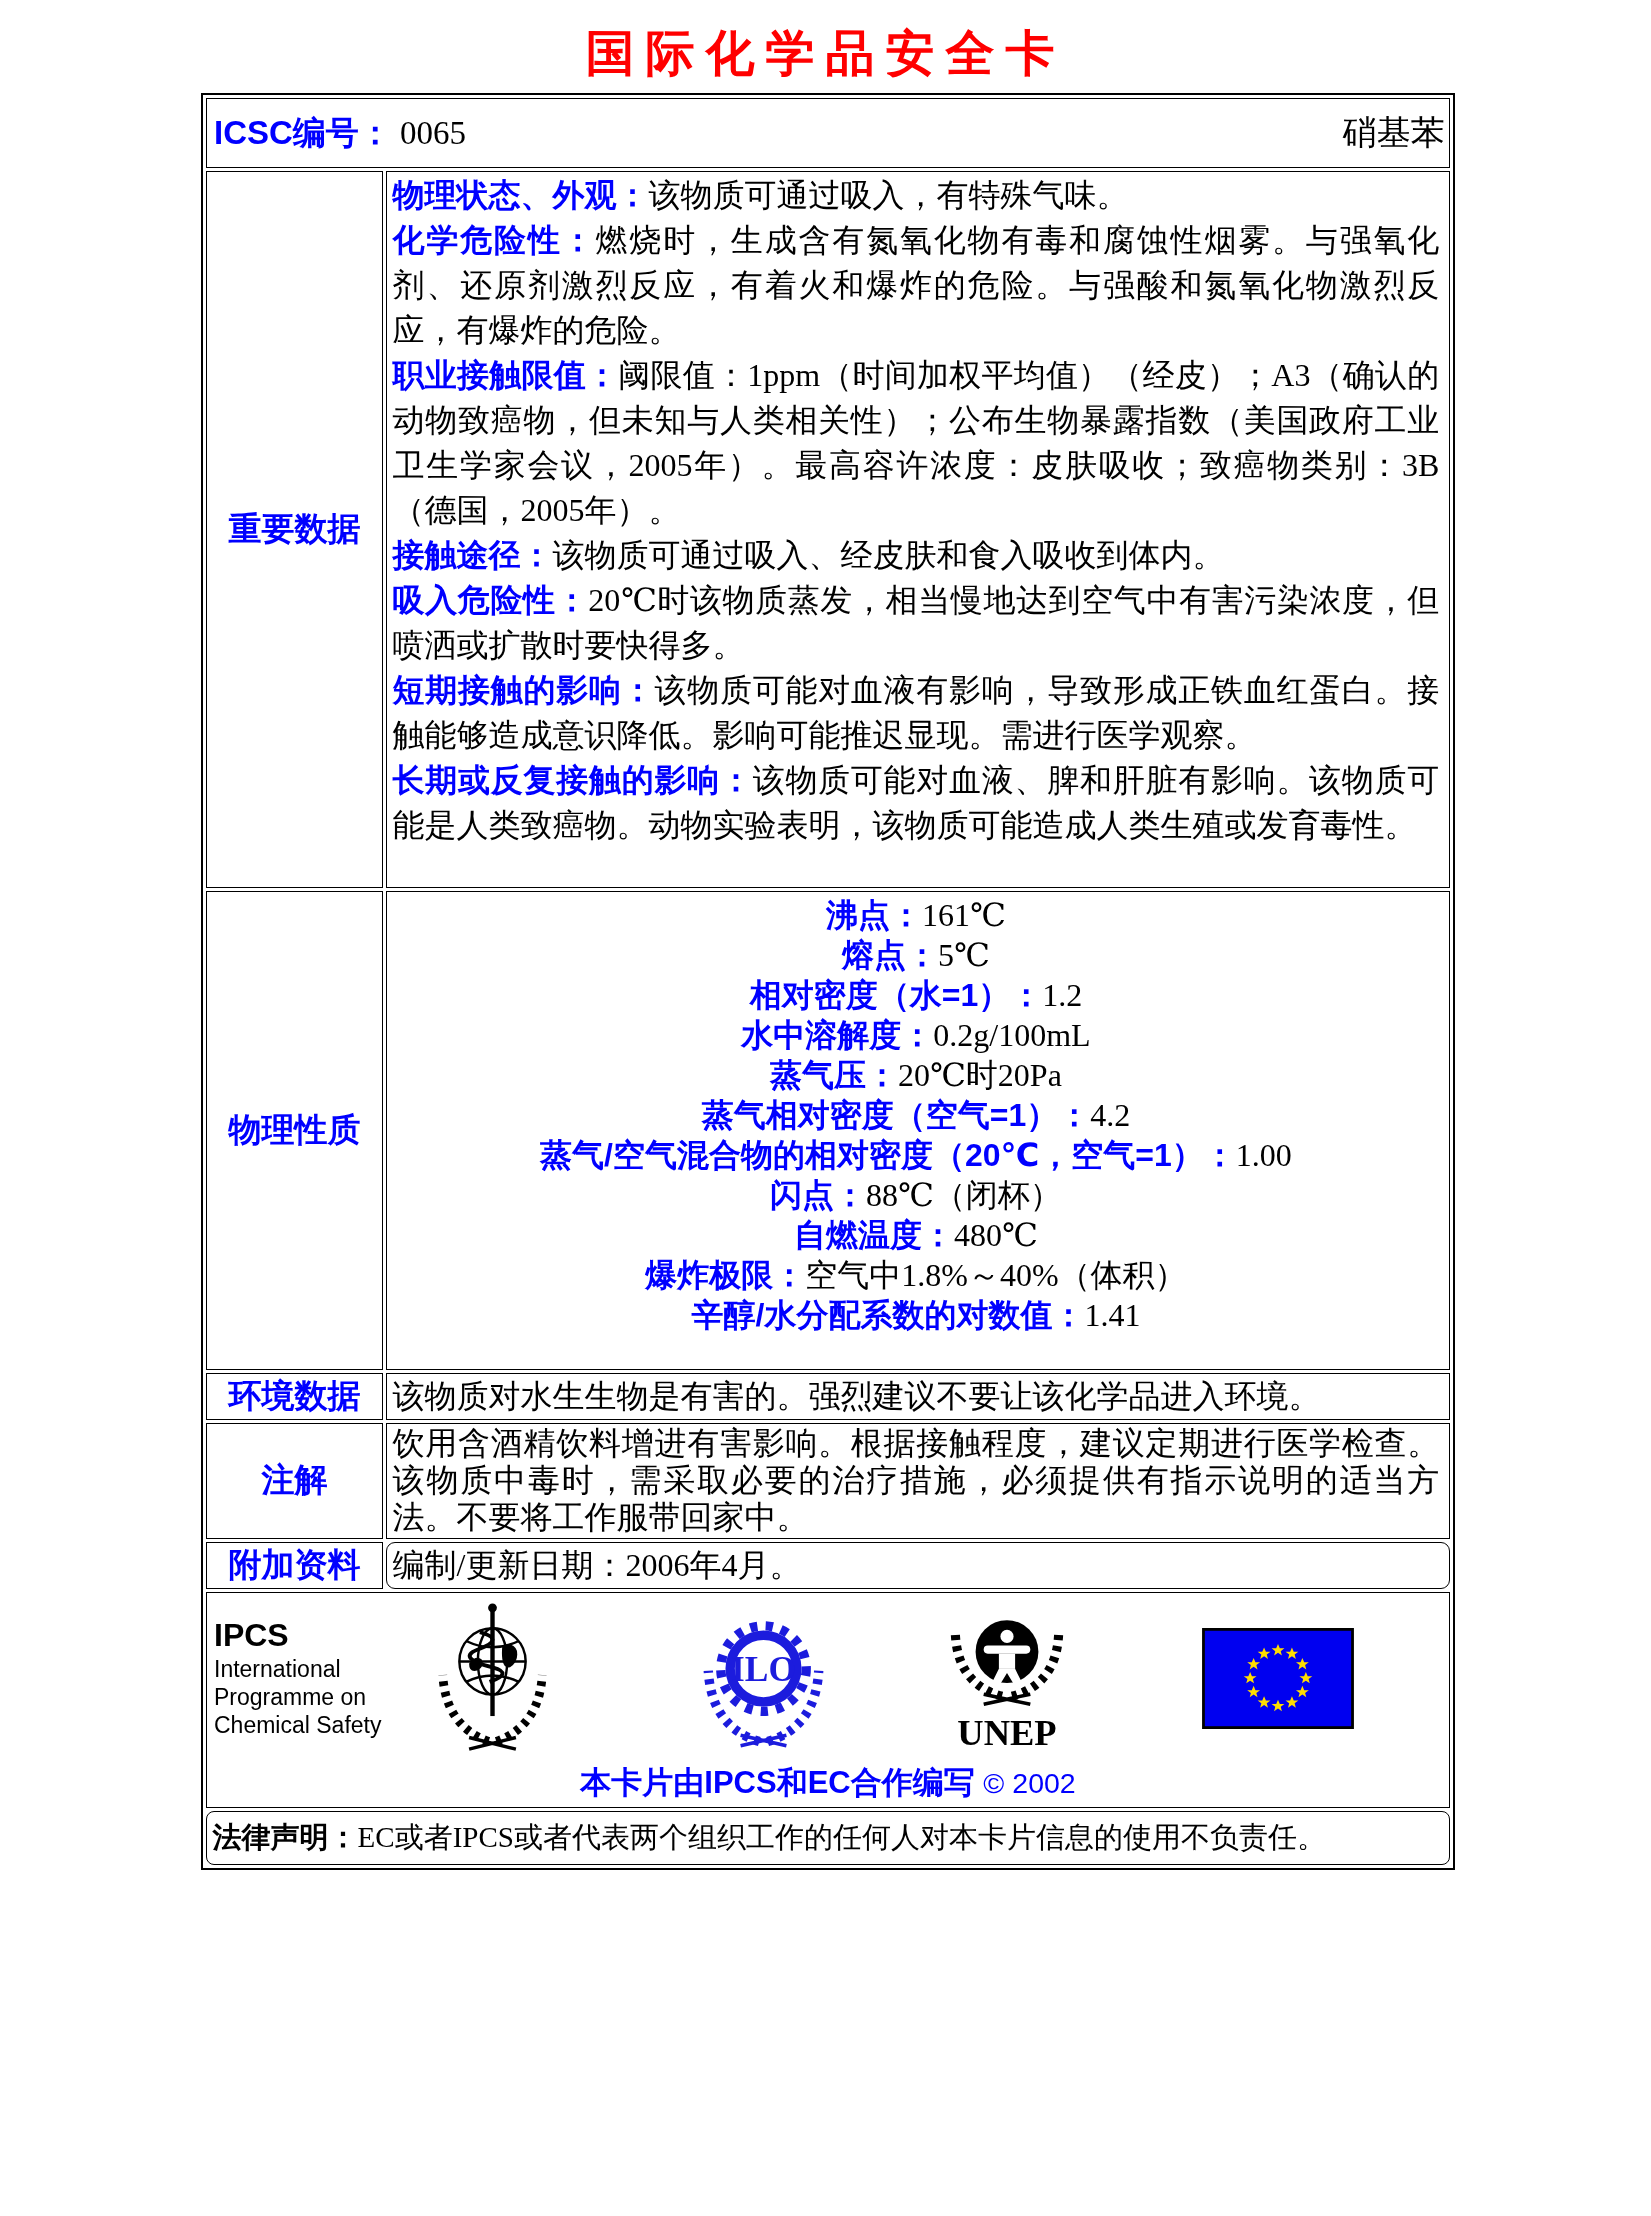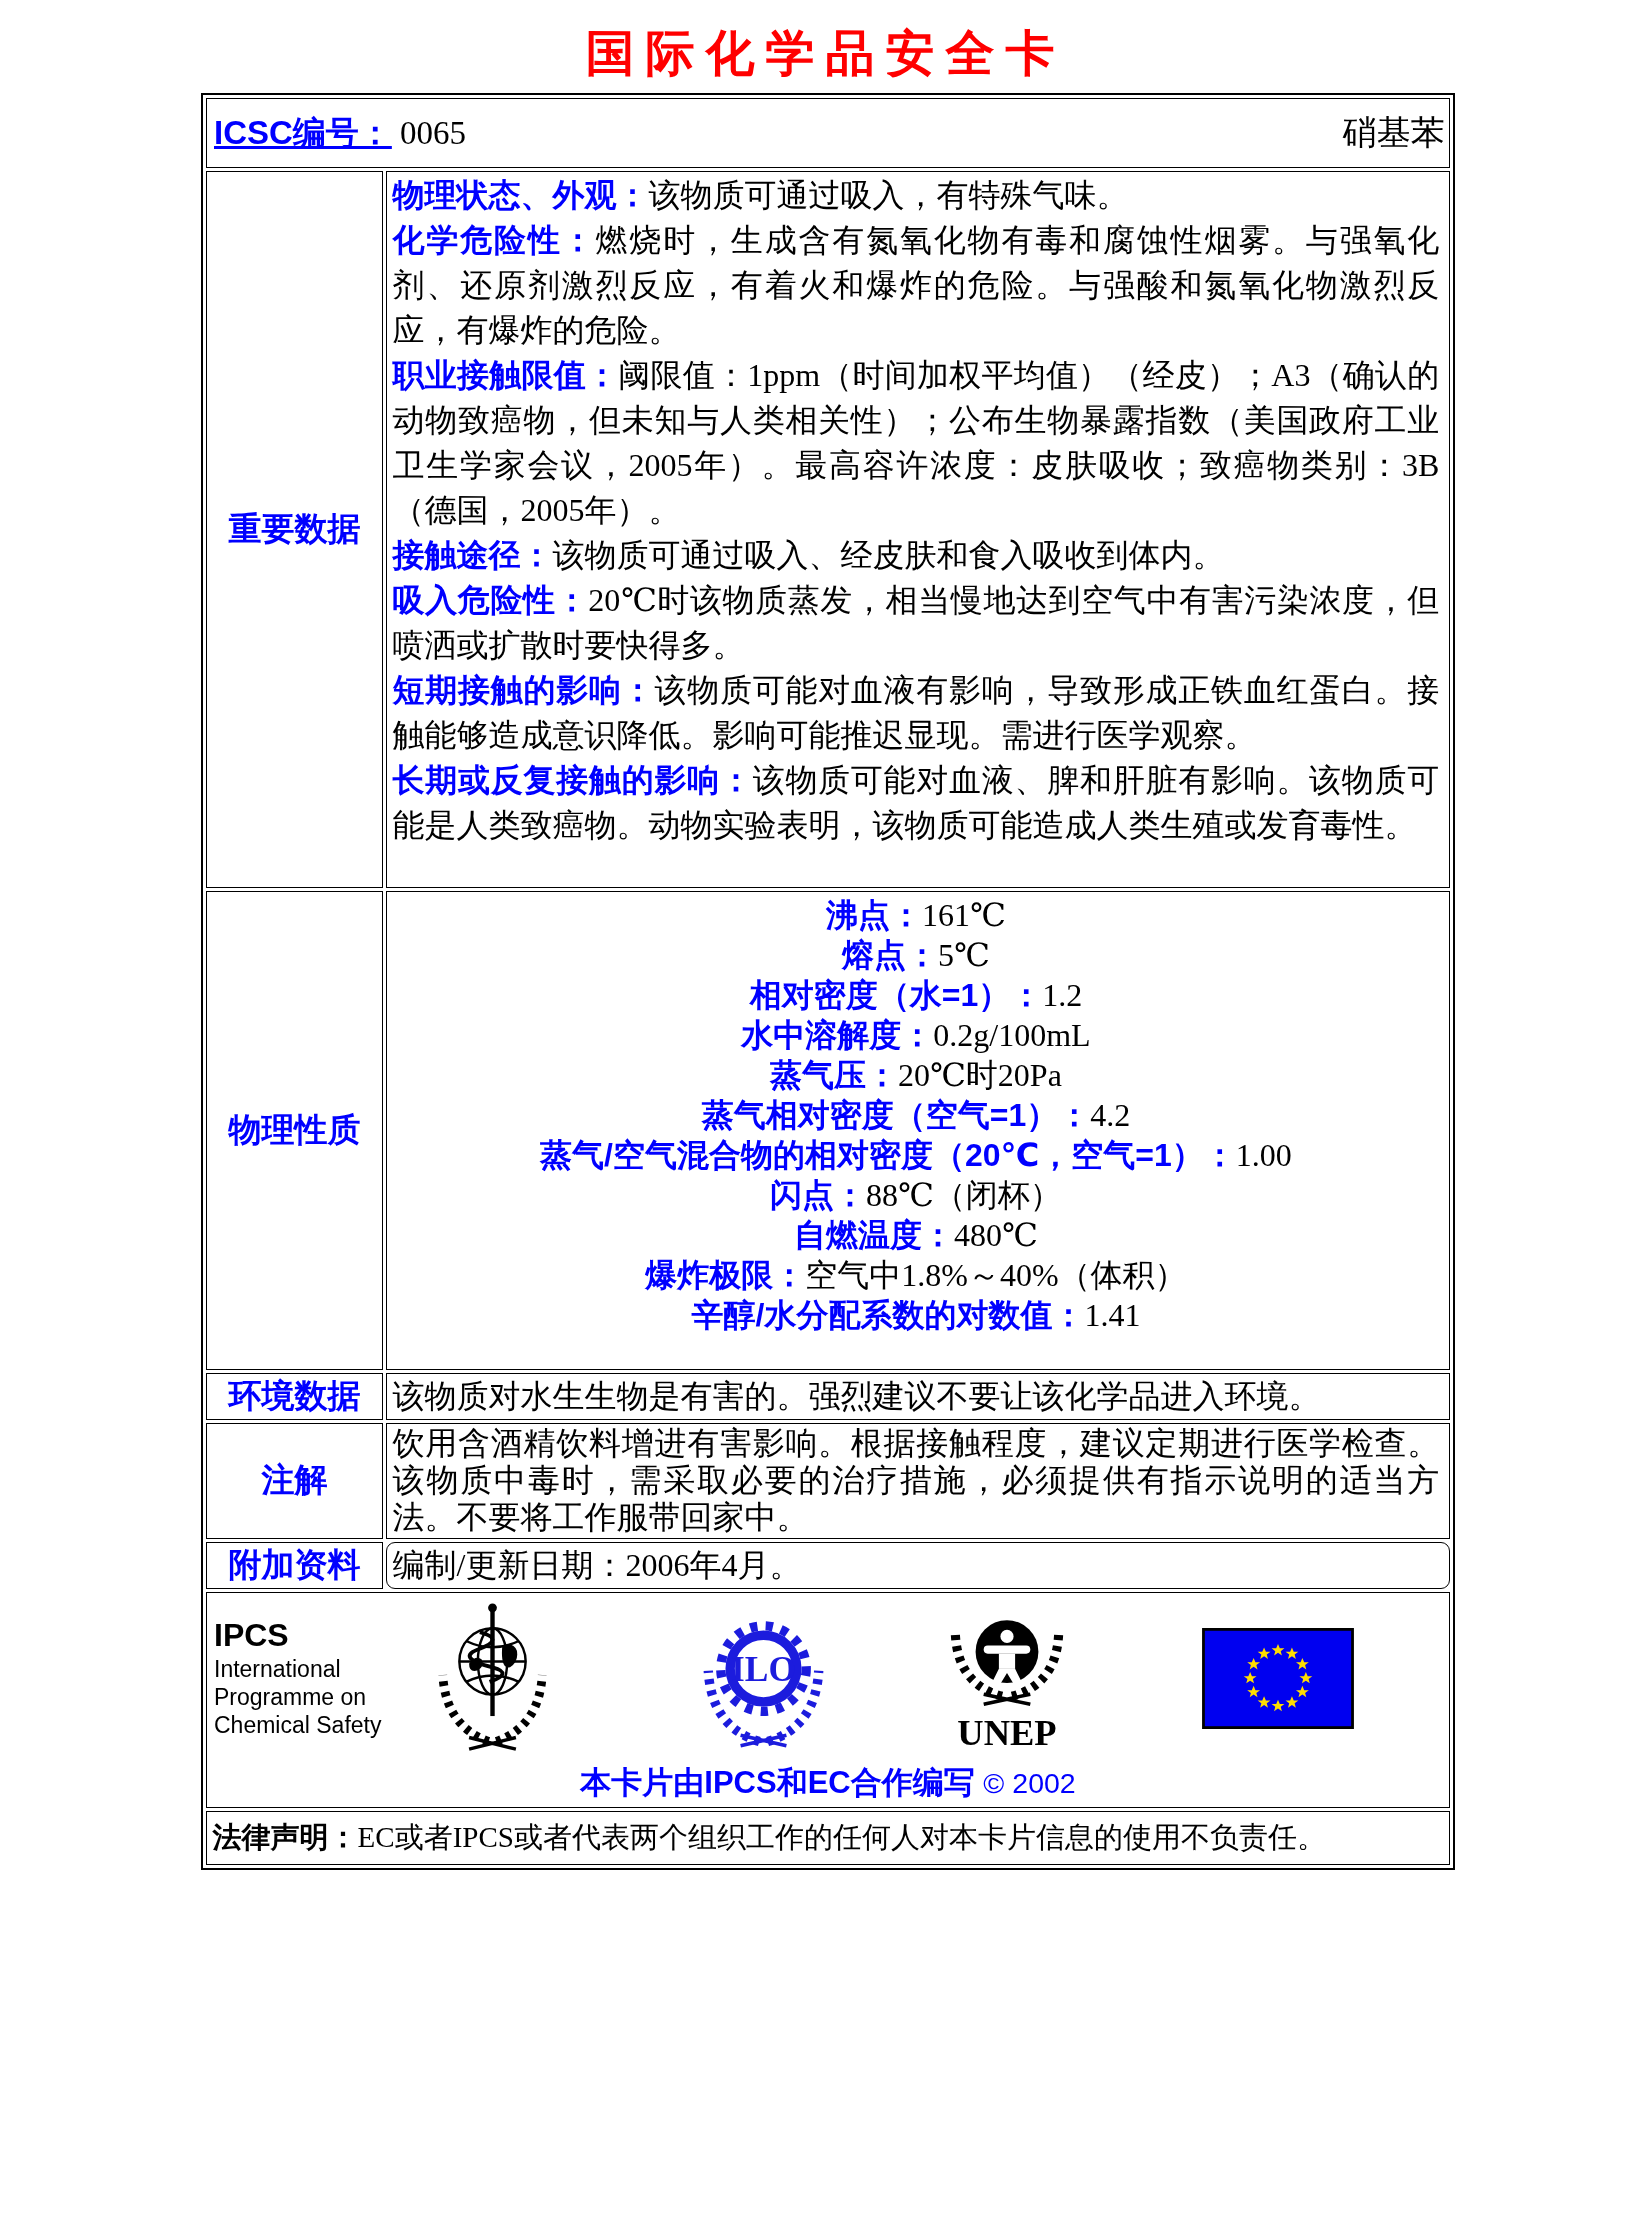--- a/index.html
+++ b/index.html
@@ -29,21 +29,21 @@
   }
   .content-cell { padding:1.4px 9.7px 1.4px 5.6px; font-size:32px; text-align:justify; }
   .lbl {
     color:#0000ff; font-weight:bold;
     font-family:"Liberation Sans","DejaVu Sans",sans-serif;
   }
   
   #row-header td { height:70px; padding:0 4.2px 0 7px; }
   .hdr-flex { display:flex; justify-content:space-between; align-items:center; }
   .hdr-left { font-size:33px; }
-  .hdr-left .lbl { font-size:33px;text-decoration:underline; }
+  .hdr-left .lbl { font-size:33px; }
   .chem-name { font-size:34px; }
   
   #row-important td { height:717px; }
   #row-important .content-cell { vertical-align:top; line-height:45px; }
   #row-physical td { height:479px;text-align:center; }
   #row-physical .content-cell { vertical-align:top; line-height:40px; padding-top:2.8px; }
   #row-env td { height:36px; }
   #row-env .content-cell { line-height:35px; }
   #row-notes td { height:113px; }
   #row-notes .content-cell { line-height:37px; }
@@ -61,21 +61,21 @@
   .logo-ilo { margin-left:150px; }
   .logo-unep { margin-left:115px; }
   .logo-eu { margin-left:129px; }
   .footer-caption {
     text-align:center; font-size:31px; color:#0000ff; margin-top:1.4px;
     font-family:"Liberation Sans","DejaVu Sans",sans-serif;
   }
   .footer-caption .cap-main { font-weight:bold; }
   .footer-caption .cap-copy { font-weight:normal; font-size:28.5px; }
   
-  #row-legal td { height:54px; padding:0 7px 0 5.6px; font-size:29px; }
+  #row-legal td { height:54px; padding:0 7px 0 5.6px; font-size:29px;border-radius:8px; }
   .legal-label {
     color:#000; font-weight:bold;
     font-family:"Liberation Sans","DejaVu Sans",sans-serif;
   }
   svg text { font-family:"Liberation Serif","DejaVu Serif",serif; }
 </style>
 </head>
 <body>
 
 <div class="page-title">国际化学品安全卡</div>

